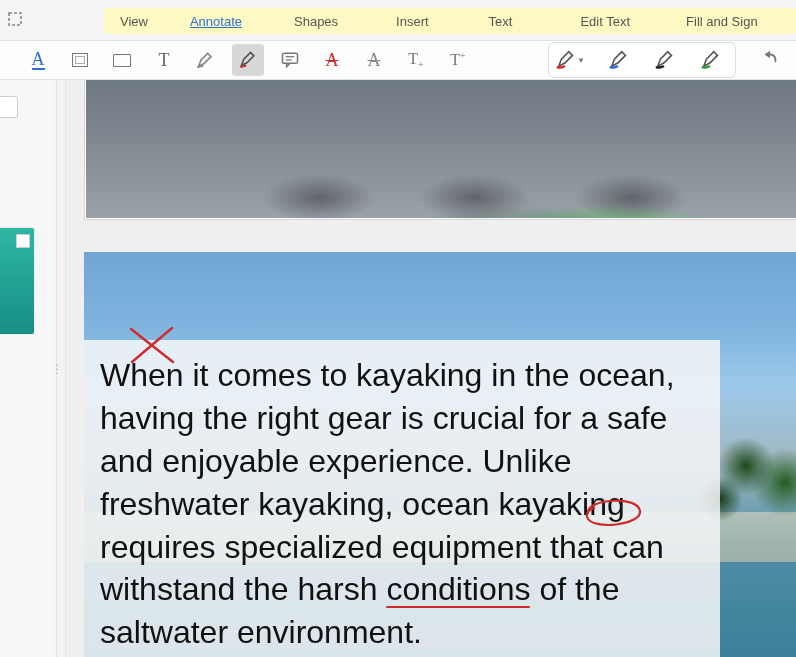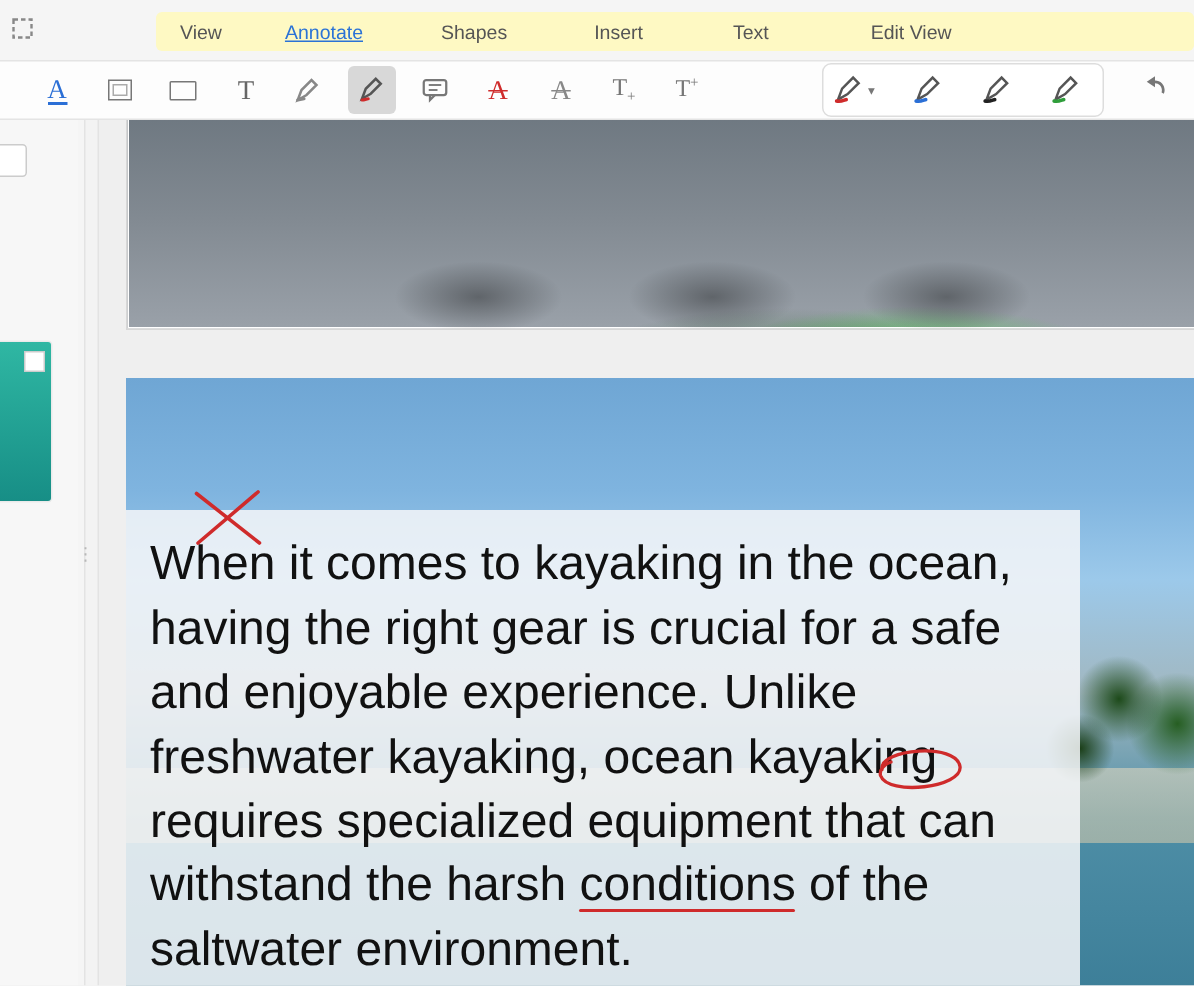--- a/index.html
+++ b/index.html
@@ -230,21 +230,22 @@
     <rect x="3" y="3" width="12" height="12" fill="none" stroke="#888" stroke-width="1.6" stroke-dasharray="3 2"></rect>
   </svg>
 </div>
 
 <div class="menubar" id="menubar">
     <div class="menubar-item" style="margin-right: 22px;">View</div>
     <div class="menubar-item active" style="margin-right: 32px; text-decoration: underline;">Annotate</div>
     <div class="menubar-item" style="margin-right: 38px; text-align: right;">Shapes</div>
     <div class="menubar-item" style="margin-right: 40px; text-align: center;">Insert</div>
     <div class="menubar-item" style="margin-right: 48px;">Text</div>
-    <div class="menubar-item" style="margin-right: 36px;">Edit View</div>
+    <div class="menubar-item" style="margin-right: 36px;">Edit Text</div>
+    <div class="menubar-item" style="margin-right: 34px;">Fill and Sign</div>
   </div>
 
 <div class="toolbar">
   <div id="tool-slots" style="display:flex; gap:10px;">
       <div class="tool-btn">
         <span style="font-family:serif;font-size:18px;color:#2b6fd6;border-bottom:2px solid #2b6fd6;line-height:1;">A</span>
       </div>
       <div class="tool-btn">
         <span style="display:inline-block;width:16px;height:14px;border:1.5px solid #777;position:relative;">
           <span style="position:absolute;inset:2px;border:1px solid #aaa;"></span>

